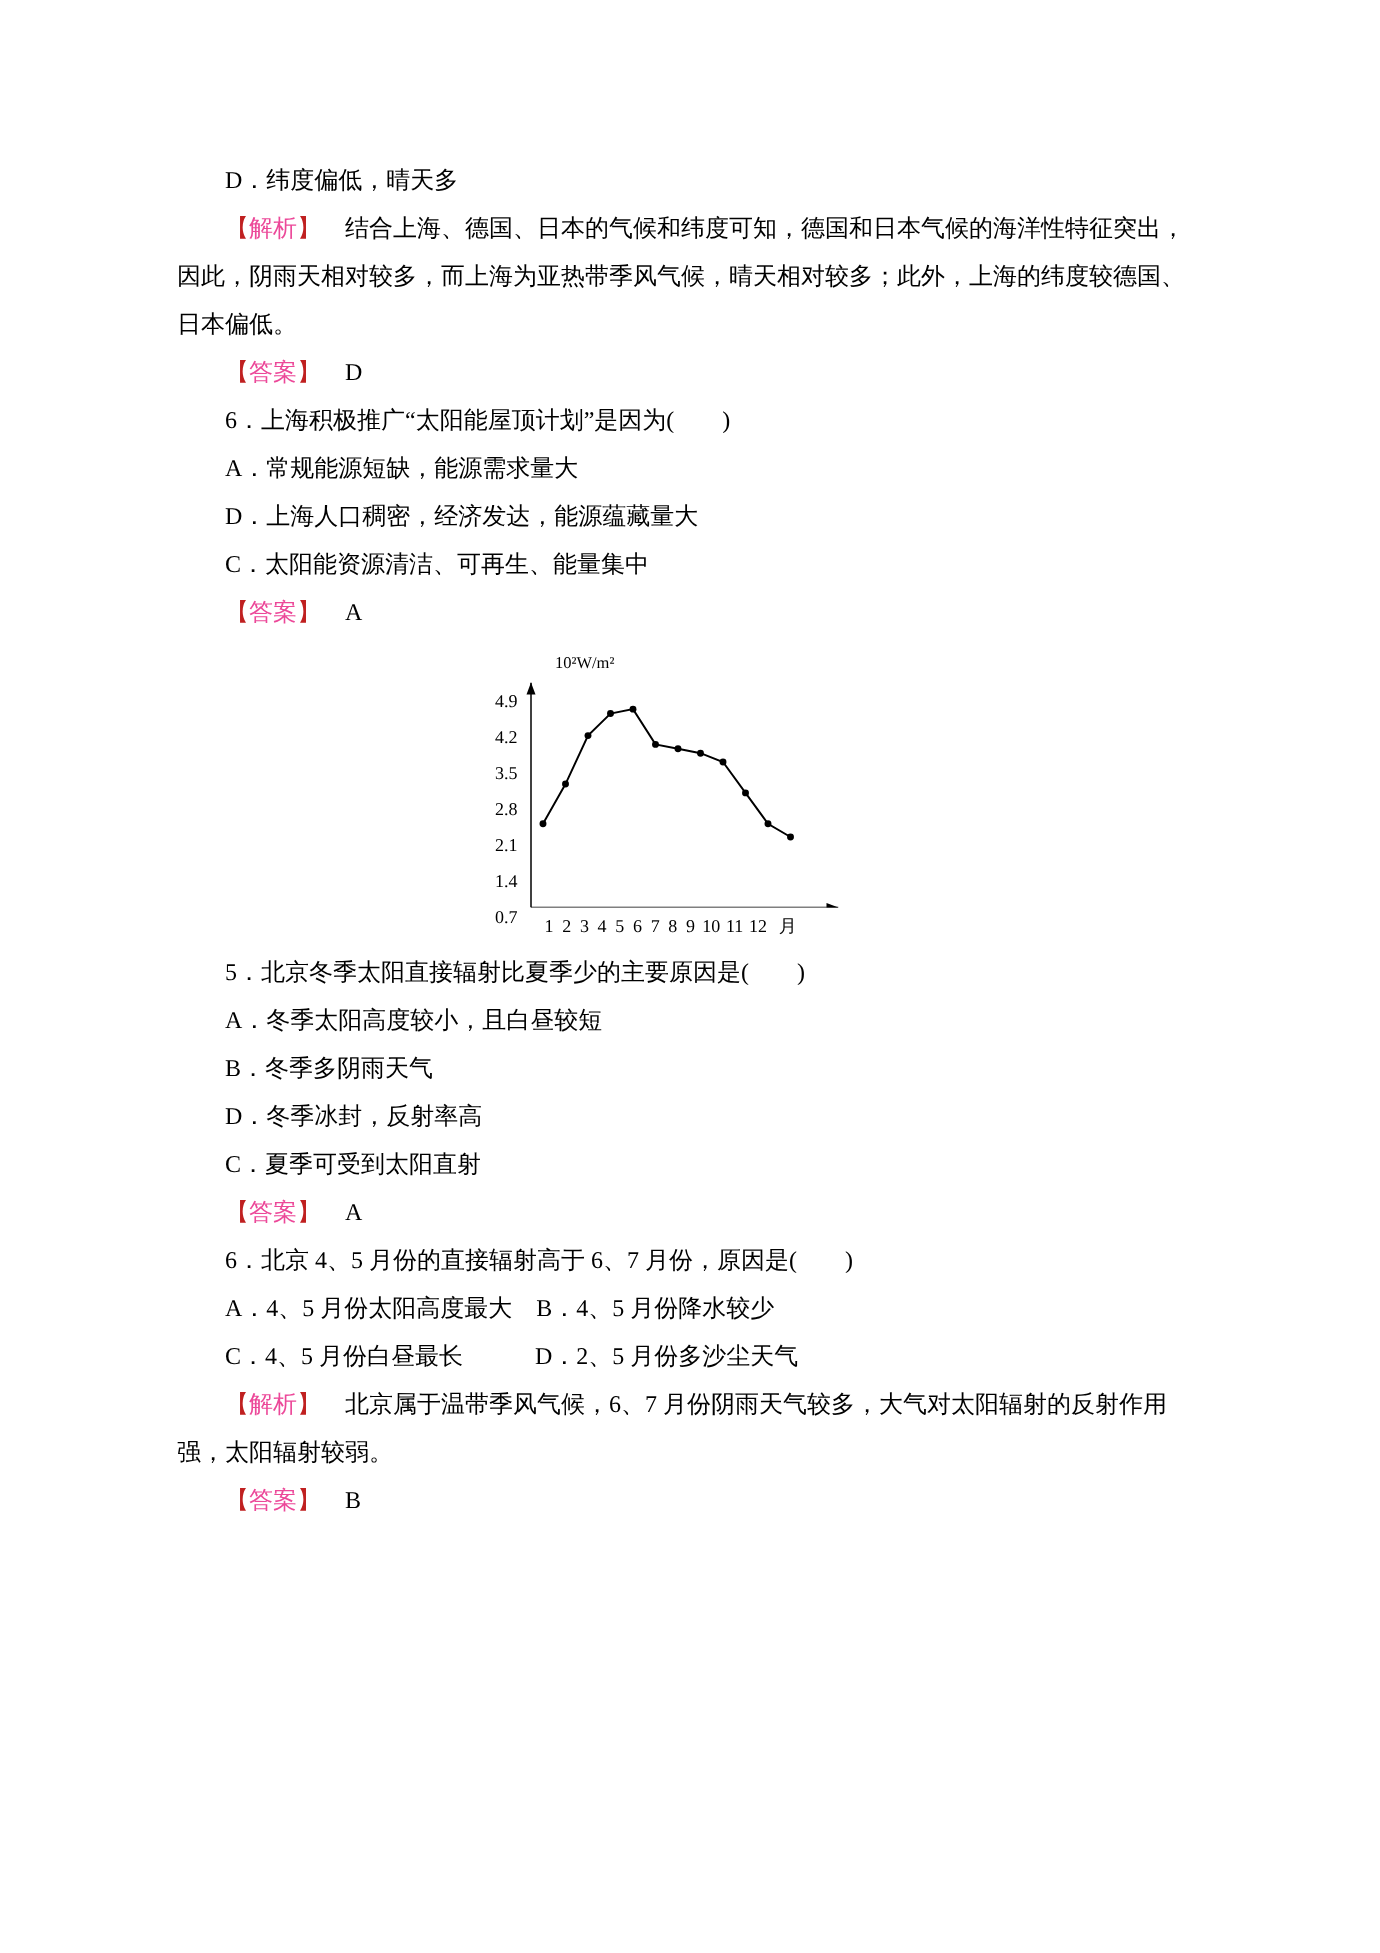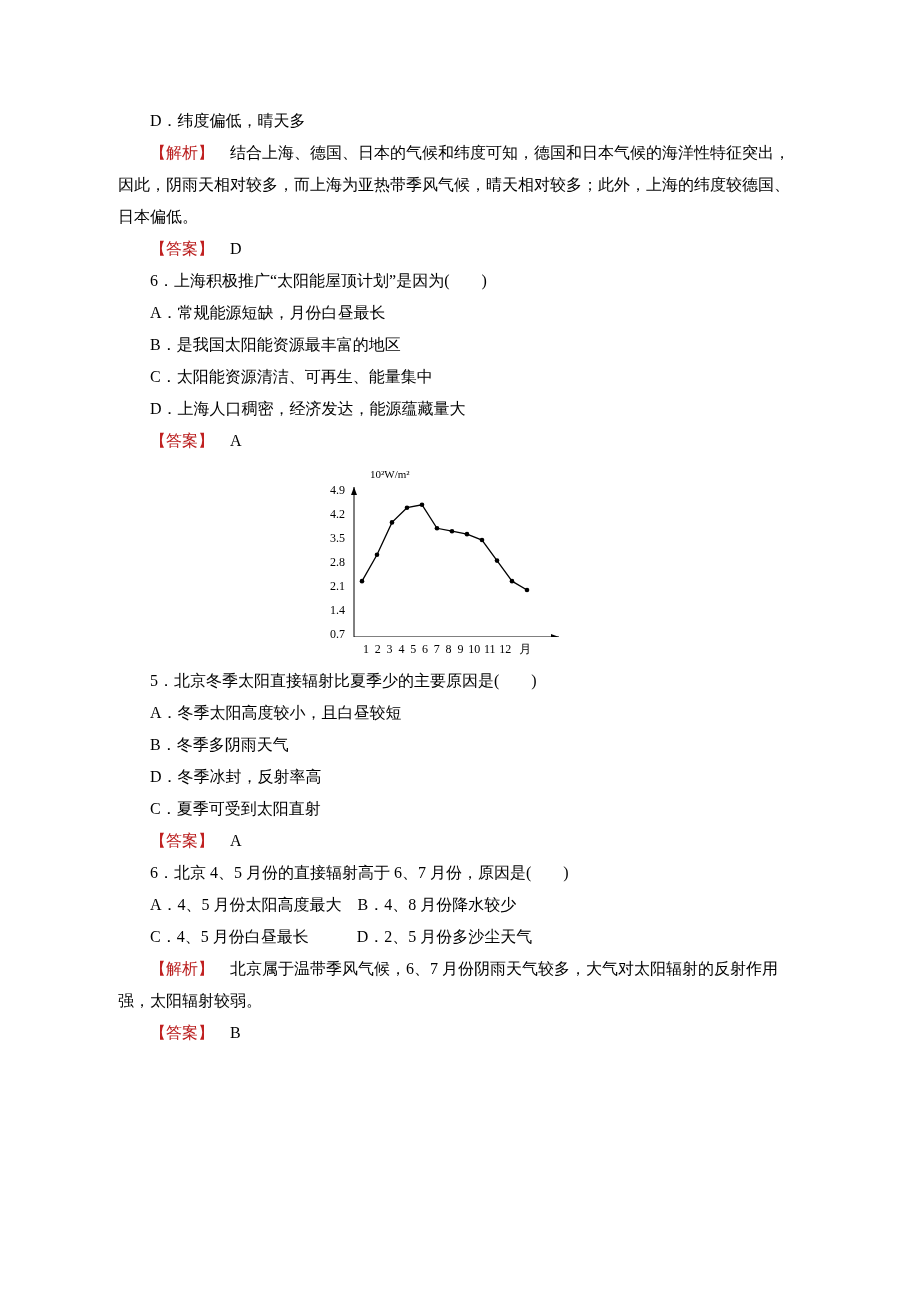--- a/index.html
+++ b/index.html
@@ -13,21 +13,21 @@
   }
   .page {
     width: 920px;
     min-height: 1302px;
     box-sizing: border-box;
     padding: 105px 118px 60px 118px;
   }
   .indent {
     text-indent: 2em;
   }
-  .label { color: #b91c1c; }
+  .label { color: #ec4899; }
   .bracket { color: #c02020; }
   .answer-letter { color: #000; }
   .chart-wrap {
     width: 100%;
     display: flex;
     justify-content: center;
     margin: 6px 0 4px 0;
   }
   .chart {
     width: 260px;
@@ -37,21 +37,21 @@
     font-size: 11px;
     margin-left: 40px;
     margin-bottom: 2px;
   }
   .plot-area {
     display: flex;
   }
   .yticks {
     display: flex;
     flex-direction: column;
-    justify-content: center;
+    justify-content: flex-start;
     align-items: flex-end;
     font-family: "Times New Roman", serif;
     font-size: 12px;
     height: 150px;
     padding-right: 4px;
   }
   .svgbox {
     width: 210px;
     height: 150px;
   }
@@ -81,24 +81,23 @@
 
   <div class="indent">
     <span class="bracket">【</span><span class="label">解析</span><span class="bracket">】</span><span>　结合上海、德国、日本的气候和纬度可知，德国和日本气候的海洋性特征突出，因此，阴雨天相对较多，而上海为亚热带季风气候，晴天相对较多；此外，上海的纬度较德国、日本偏低。</span>
   </div>
 
   <div class="indent">
     <span class="bracket">【</span><span class="label">答案</span><span class="bracket">】</span><span class="answer-letter">　D</span>
   </div>
 
   <div class="indent">6．上海积极推广“太阳能屋顶计划”是因为(　　)</div>
-  <div class="indent">A．常规能源短缺，月份白昼最长</div>
-  <div class="indent">B．是我国太阳能资源最丰富的地区</div>
+  <div class="indent">A．常规能源短缺，能源需求量大</div>
+  <div class="indent">D．上海人口稠密，经济发达，能源蕴藏量大</div>
   <div class="indent">C．太阳能资源清洁、可再生、能量集中</div>
-  <div class="indent">D．上海人口稠密，经济发达，能源蕴藏量大</div>
 
 
   <div class="indent">
     <span class="bracket">【</span><span class="label">答案</span><span class="bracket">】</span><span class="answer-letter">　A</span>
   </div>
 
 
   <div class="chart-wrap">
     <div class="chart">
       <div class="ylabel">10²W/m²</div>
@@ -158,21 +157,21 @@
   <div class="indent">D．冬季冰封，反射率高</div>
   <div class="indent">C．夏季可受到太阳直射</div>
 
 
   <div class="indent">
     <span class="bracket">【</span><span class="label">答案</span><span class="bracket">】</span><span class="answer-letter">　A</span>
   </div>
 
   <div class="indent">6．北京 4、5 月份的直接辐射高于 6、7 月份，原因是(　　)</div>
   <div class="indent">
-    <span>A．4、5 月份太阳高度最大</span>　<span>B．4、8 月份降水较少</span>
+    <span>A．4、5 月份太阳高度最大</span>　<span>B．4、5 月份降水较少</span>
   </div>
   <div class="indent">
     <span>C．4、5 月份白昼最长</span>　　　<span>D．2、5 月份多沙尘天气</span>
   </div>
 
   <div class="indent">
     <span class="bracket">【</span><span class="label">解析</span><span class="bracket">】</span><span>　北京属于温带季风气候，6、7 月份阴雨天气较多，大气对太阳辐射的反射作用强，太阳辐射较弱。</span>
   </div>
 
   <div class="indent">

